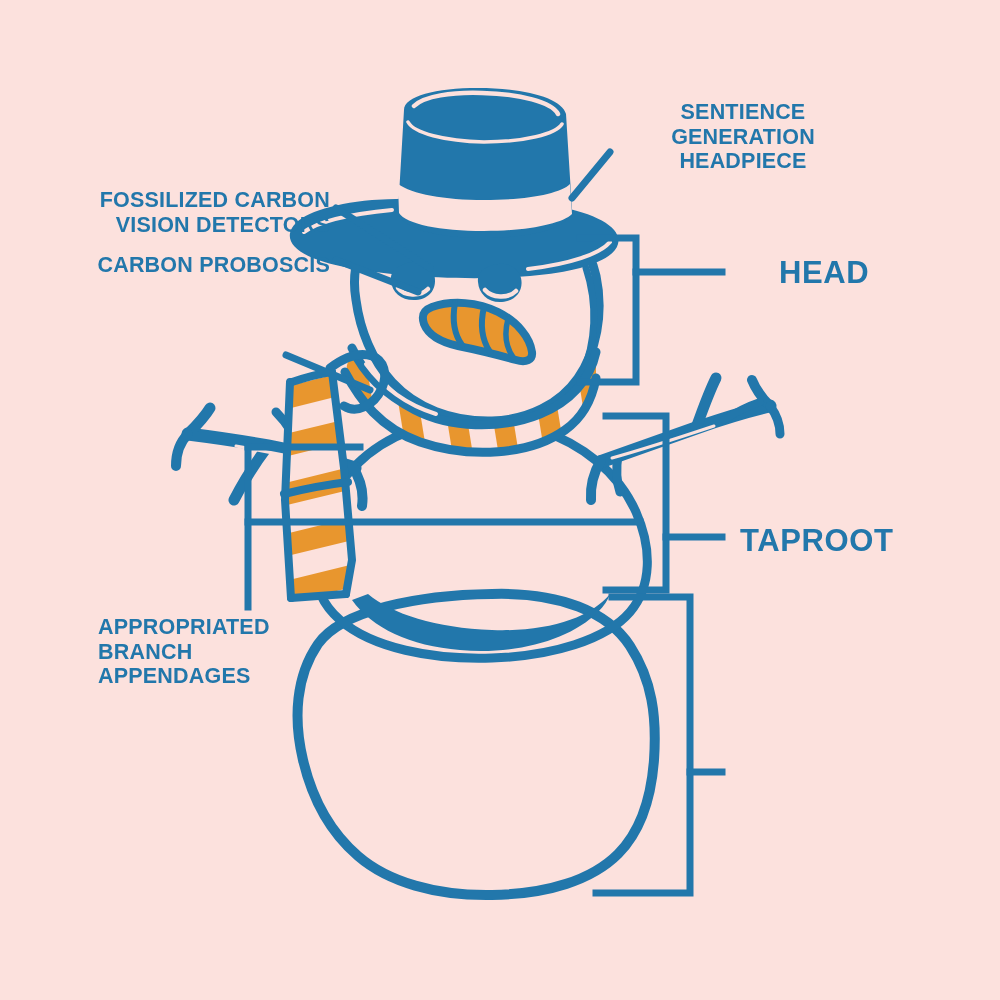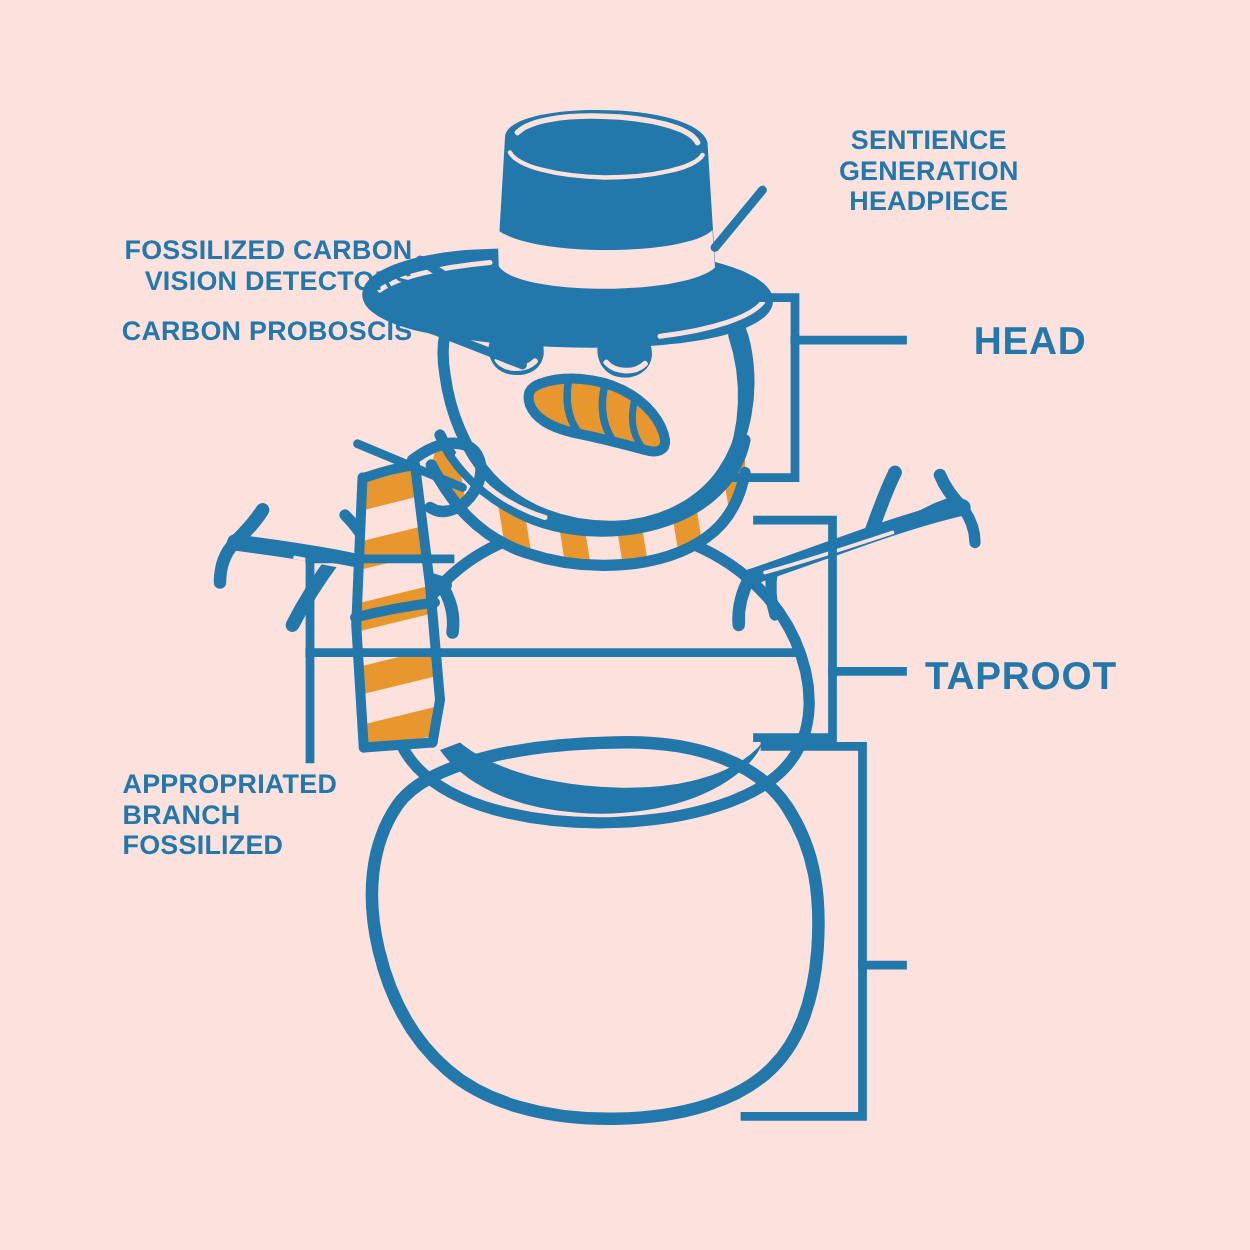--- a/index.html
+++ b/index.html
@@ -272,20 +272,20 @@
 HEADPIECE</div>
 
   <div class="lbl lbl-small ta-r" style="left:60px; top:188px; width:270px;">FOSSILIZED CARBON
 VISION DETECTORS</div>
 
   <div class="lbl lbl-small ta-r" style="left:60px; top:253px; width:270px;">CARBON PROBOSCIS</div>
 
 
   <div class="lbl lbl-small ta-l" style="left:98px; top:615px; width:260px;">APPROPRIATED
 BRANCH
-FOSSILIZED</div>
+APPENDAGES</div>
 
   <div class="lbl lbl-big ta-l" style="left:740px; top:255px;margin-left:39px;">HEAD</div>
 
   <div class="lbl lbl-big ta-l" style="left:740px; top:523px;">TAPROOT</div>
 
 
 </div>
 
 </body></html>

